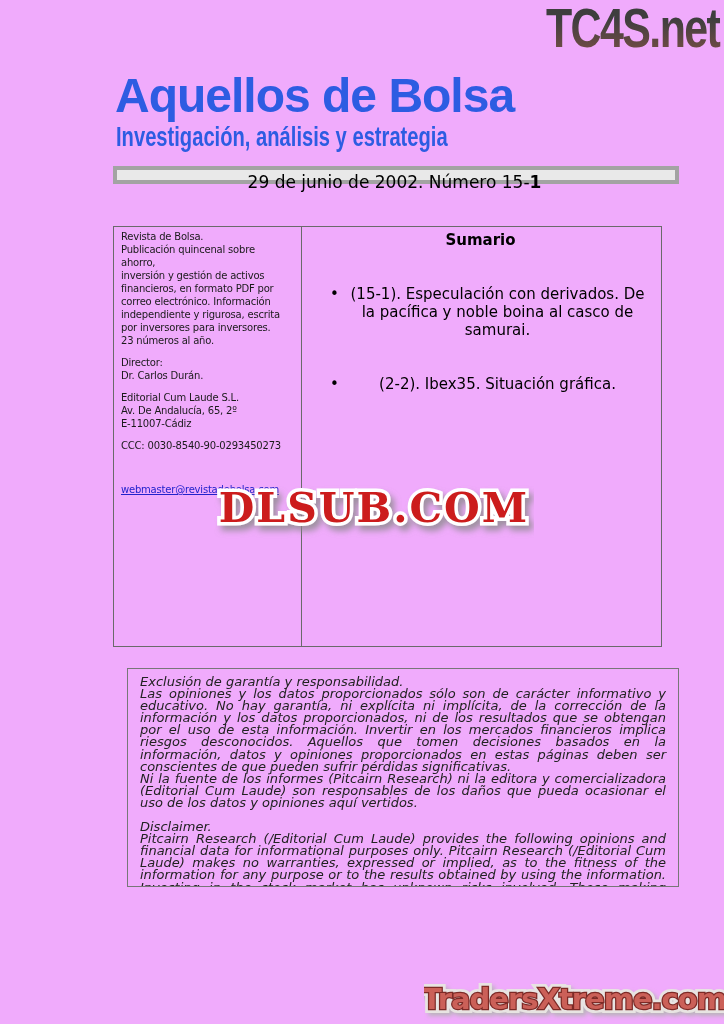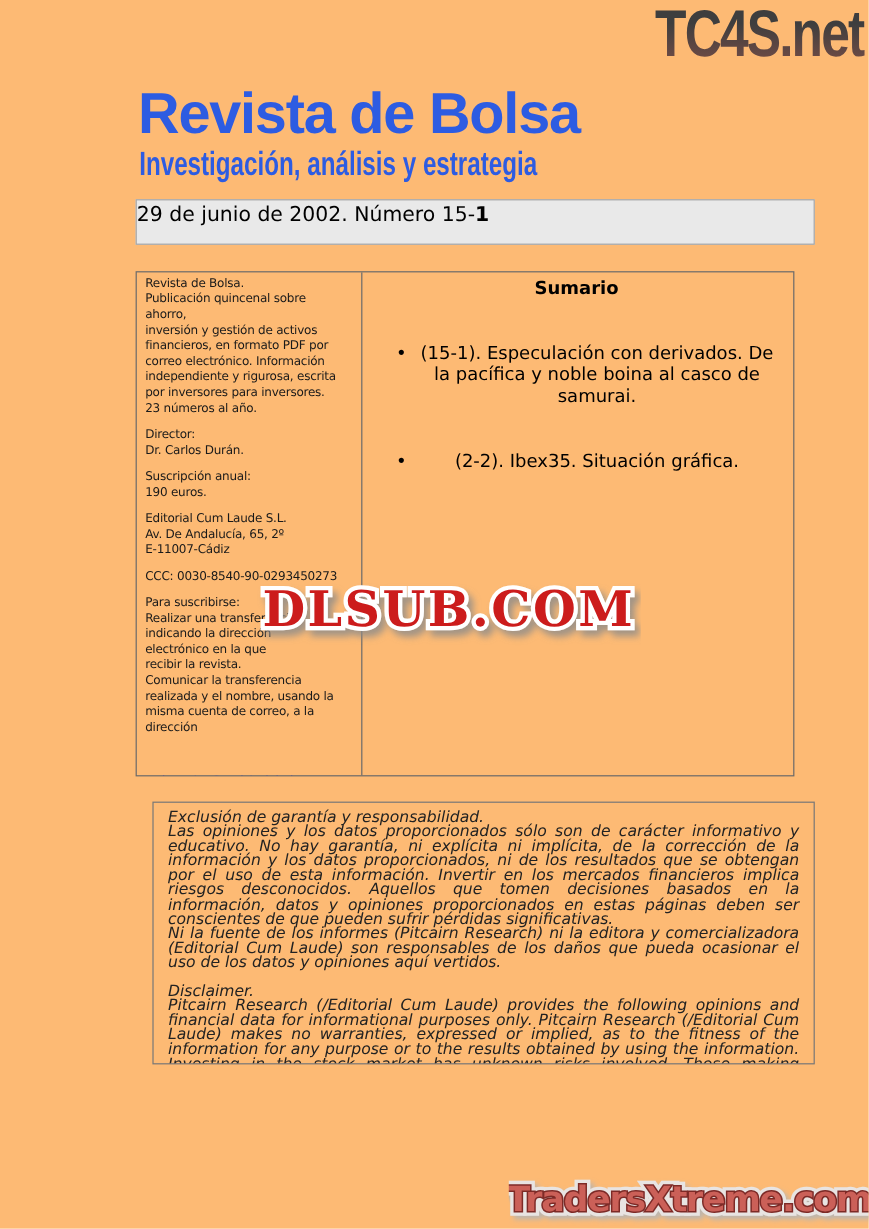--- a/index.html
+++ b/index.html
@@ -1,31 +1,31 @@
 <!DOCTYPE html>
 <html><head>
 <meta charset="utf-8">
 <style>
   html,body{margin:0;padding:0;background:#fff;}
-  .page{position:relative;width:724px;height:1024px;background:#fdba74;overflow:hidden;
+  .page{position:relative;width:724px;height:1024px;background:#f0abfc;overflow:hidden;
         font-family:"DejaVu Sans",sans-serif;color:#1a1a1a;}
 
   
   .wm-top{position:absolute;top:0px;right:2px;}
 
   
   .masthead-title{position:absolute;left:115px;top:72px;font-family:"Liberation Sans",sans-serif;
         font-weight:bold;font-size:48px;line-height:48px;color:#2d5ce2;letter-spacing:-1px;}
   .masthead-subtitle{position:absolute;left:116px;top:121px;font-family:"Liberation Sans",sans-serif;
         font-weight:bold;font-size:28px;line-height:32px;color:#2d5ce2;
         transform:scaleX(0.72);transform-origin:left top;white-space:nowrap;}
 
   
-  .date-bar{position:absolute;left:113px;top:166px;width:566px;height:38px;box-sizing:border-box;
-        background:#e9e9e9;border:1px solid #a3a3a3;text-align:left;
+  .date-bar{position:absolute;left:113px;top:166px;width:566px;height:18px;box-sizing:border-box;
+        background:#e9e9e9;border:4px solid #a3a3a3;text-align:center;
         font-size:17px;line-height:24px;color:#000;padding-right:3px;}
   .date-bar b{font-weight:bold;}
 
   
   .main-table{position:absolute;left:113px;top:226px;width:549px;height:421px;box-sizing:border-box;
         border:1px solid #6a6a6a;display:flex;}
   .info-cell{width:188px;box-sizing:border-box;border-right:1px solid #6a6a6a;
         padding:3px 14px 0 7px;font-size:10px;line-height:13px;letter-spacing:-0.2px;overflow:hidden;}
   .info-cell p{margin:0 0 9px 0;}
   .pre{white-space:pre-line;}
@@ -59,52 +59,41 @@
   <svg class="wm-top" width="200" height="60">
     <defs>
       <linearGradient id="tcgrad" x1="0" y1="0" x2="0" y2="1">
         <stop offset="0.35" stop-color="#3e3e3e"></stop>
         <stop offset="1" stop-color="#7c4f47"></stop>
       </linearGradient>
     </defs>
     <text x="253" y="47" text-anchor="end" transform="scale(0.78 1)" font-family="Liberation Sans, sans-serif" font-weight="bold" font-size="55" letter-spacing="-2" fill="url(#tcgrad)">TC4S.net</text>
   </svg>
 
-  <div class="masthead-title">Revista de Bolsa</div>
+  <div class="masthead-title">Aquellos de Bolsa</div>
   <div class="masthead-subtitle">Investigación, análisis y estrategia</div>
 
   <div class="date-bar"><span>29 de junio de 2002. Número 15-</span><b>1</b></div>
 
   <div class="main-table">
     <div class="info-cell">
       <p class="pre">Revista de Bolsa.
 Publicación quincenal sobre ahorro,
 inversión y gestión de activos
 financieros, en formato PDF por
 correo electrónico. Información
 independiente y rigurosa, escrita
 por inversores para inversores.
 23 números al año.</p>
       <p class="pre">Director:
 Dr. Carlos Durán.</p>
-      <p class="pre">Suscripción anual:
-190 euros.</p>
       <p class="pre">Editorial Cum Laude S.L.
 Av. De Andalucía, 65, 2º
 E-11007-Cádiz</p>
       <p class="pre">CCC: 0030-8540-90-0293450273</p>
-      <p class="pre">Para suscribirse:
-Realizar una transferencia
-indicando la dirección
-electrónico en la que
-recibir la revista.
-Comunicar la transferencia
-realizada y el nombre, usando la
-misma cuenta de correo, a la
-dirección</p>
       <a class="email-link" href="#">webmaster@revistadebolsa.com</a>
     </div>
     <div class="sumario-cell">
       <div class="sumario-heading">Sumario</div>
       <ul class="sumario-list">
         <li>(15-1). Especulación con derivados. De la pacífica y noble boina al casco de samurai.</li>
         <li>(2-2). Ibex35. Situación gráfica.</li>
       </ul>
     </div>
   </div>

